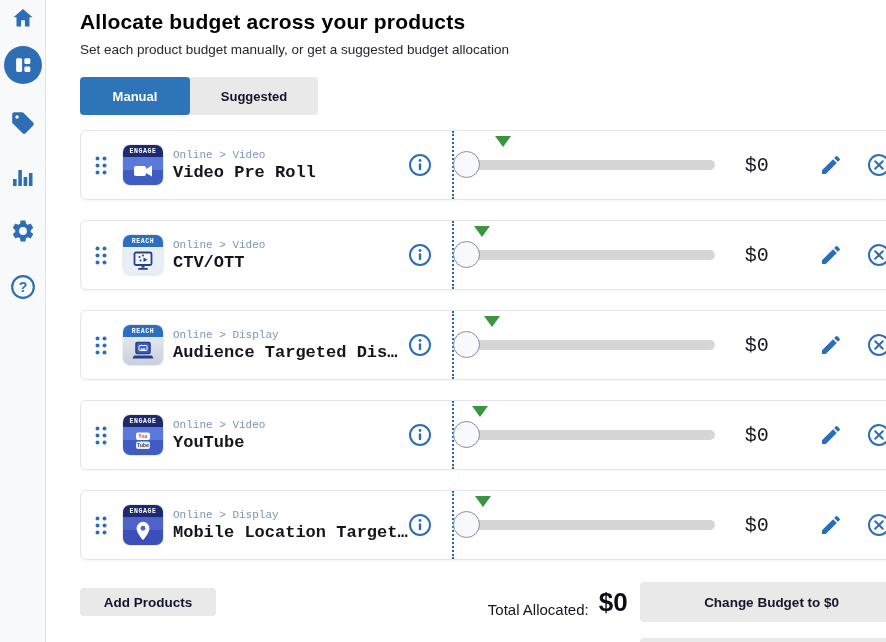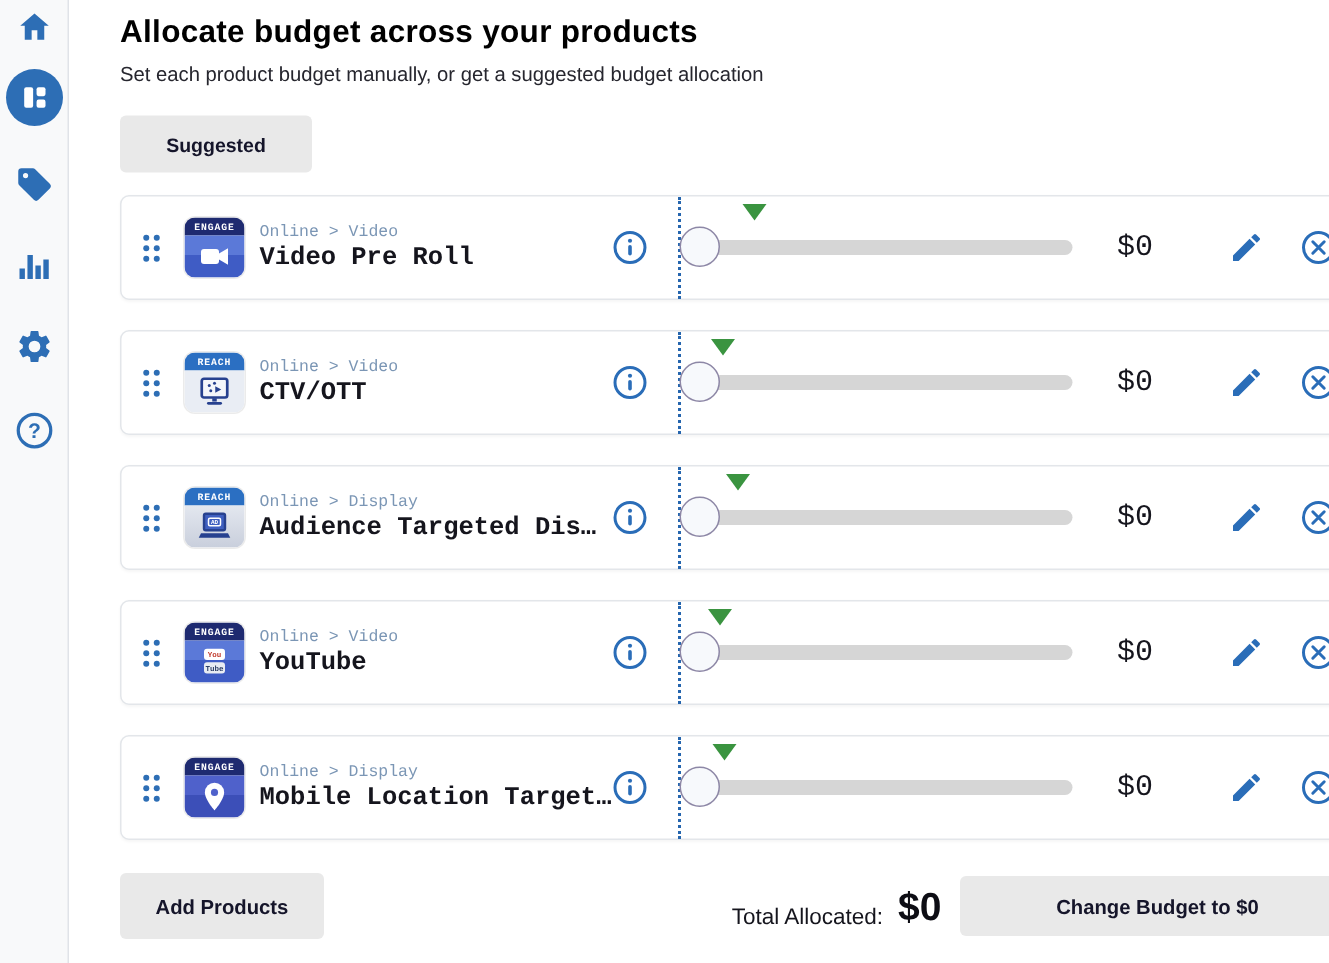--- a/index.html
+++ b/index.html
@@ -86,21 +86,21 @@
     position: absolute; left: 1px; top: 50%; margin-top: -14px;
     width: 27px; height: 27px; border-radius: 50%;
     background: #f7f9fc; border: 1.5px solid #8d87a6; cursor: pointer;
   }
   .pvalue { width: 60px; margin-left: 12px; text-align: center; font-size: 20px; color: #15151d; }
   .pencil { margin-left: 32px; flex: 0 0 24px; display: flex; cursor: pointer; }
   .remove { margin-left: 24px; margin-right: 12px; flex: 0 0 24px; display: flex; cursor: pointer; }
 
   
   .footer-row { display: flex; align-items: center; margin-top: 22px; }
-  .btn-add { width: 136px; height: 44px; }
+  .btn-add { width: 136px; height: 28px; }
   .total-wrap { margin-left: auto; display: flex; align-items: flex-end; }
   .total-label { font-size: 15px; color: #15151d; }
   .total-value { font-size: 26px; font-weight: 600; color: #0d0d14; margin-left: 10px; }
   .btn-change { width: 264px; height: 40px; margin-left: 12px; }
   .partial-btn {
     margin-left: auto; margin-top: 16px; width: 264px; height: 14px;
     background: #e9e9e9; border-radius: 4px 4px 0 0;
   }
   svg { display: block; }
 </style>
@@ -159,20 +159,21 @@
       </span>
     </div>
   </aside>
 
   <main class="main">
     <h1 class="page-title">Allocate budget across your products</h1>
     <p class="page-subtitle">Set each product budget manually, or get a suggested budget allocation</p>
 
     <div class="toolbar-row">
       <div class="toggle">
+        <button class="tab tab-manual">Manual</button>
         <button class="tab tab-suggested">Suggested</button>
       </div>
     </div>
 
     <div class="rows">
 
       <div class="card">
         <span class="handle">
           <svg width="12" height="19" viewBox="0 0 12 19">
               <g fill="#2d6eb5">

